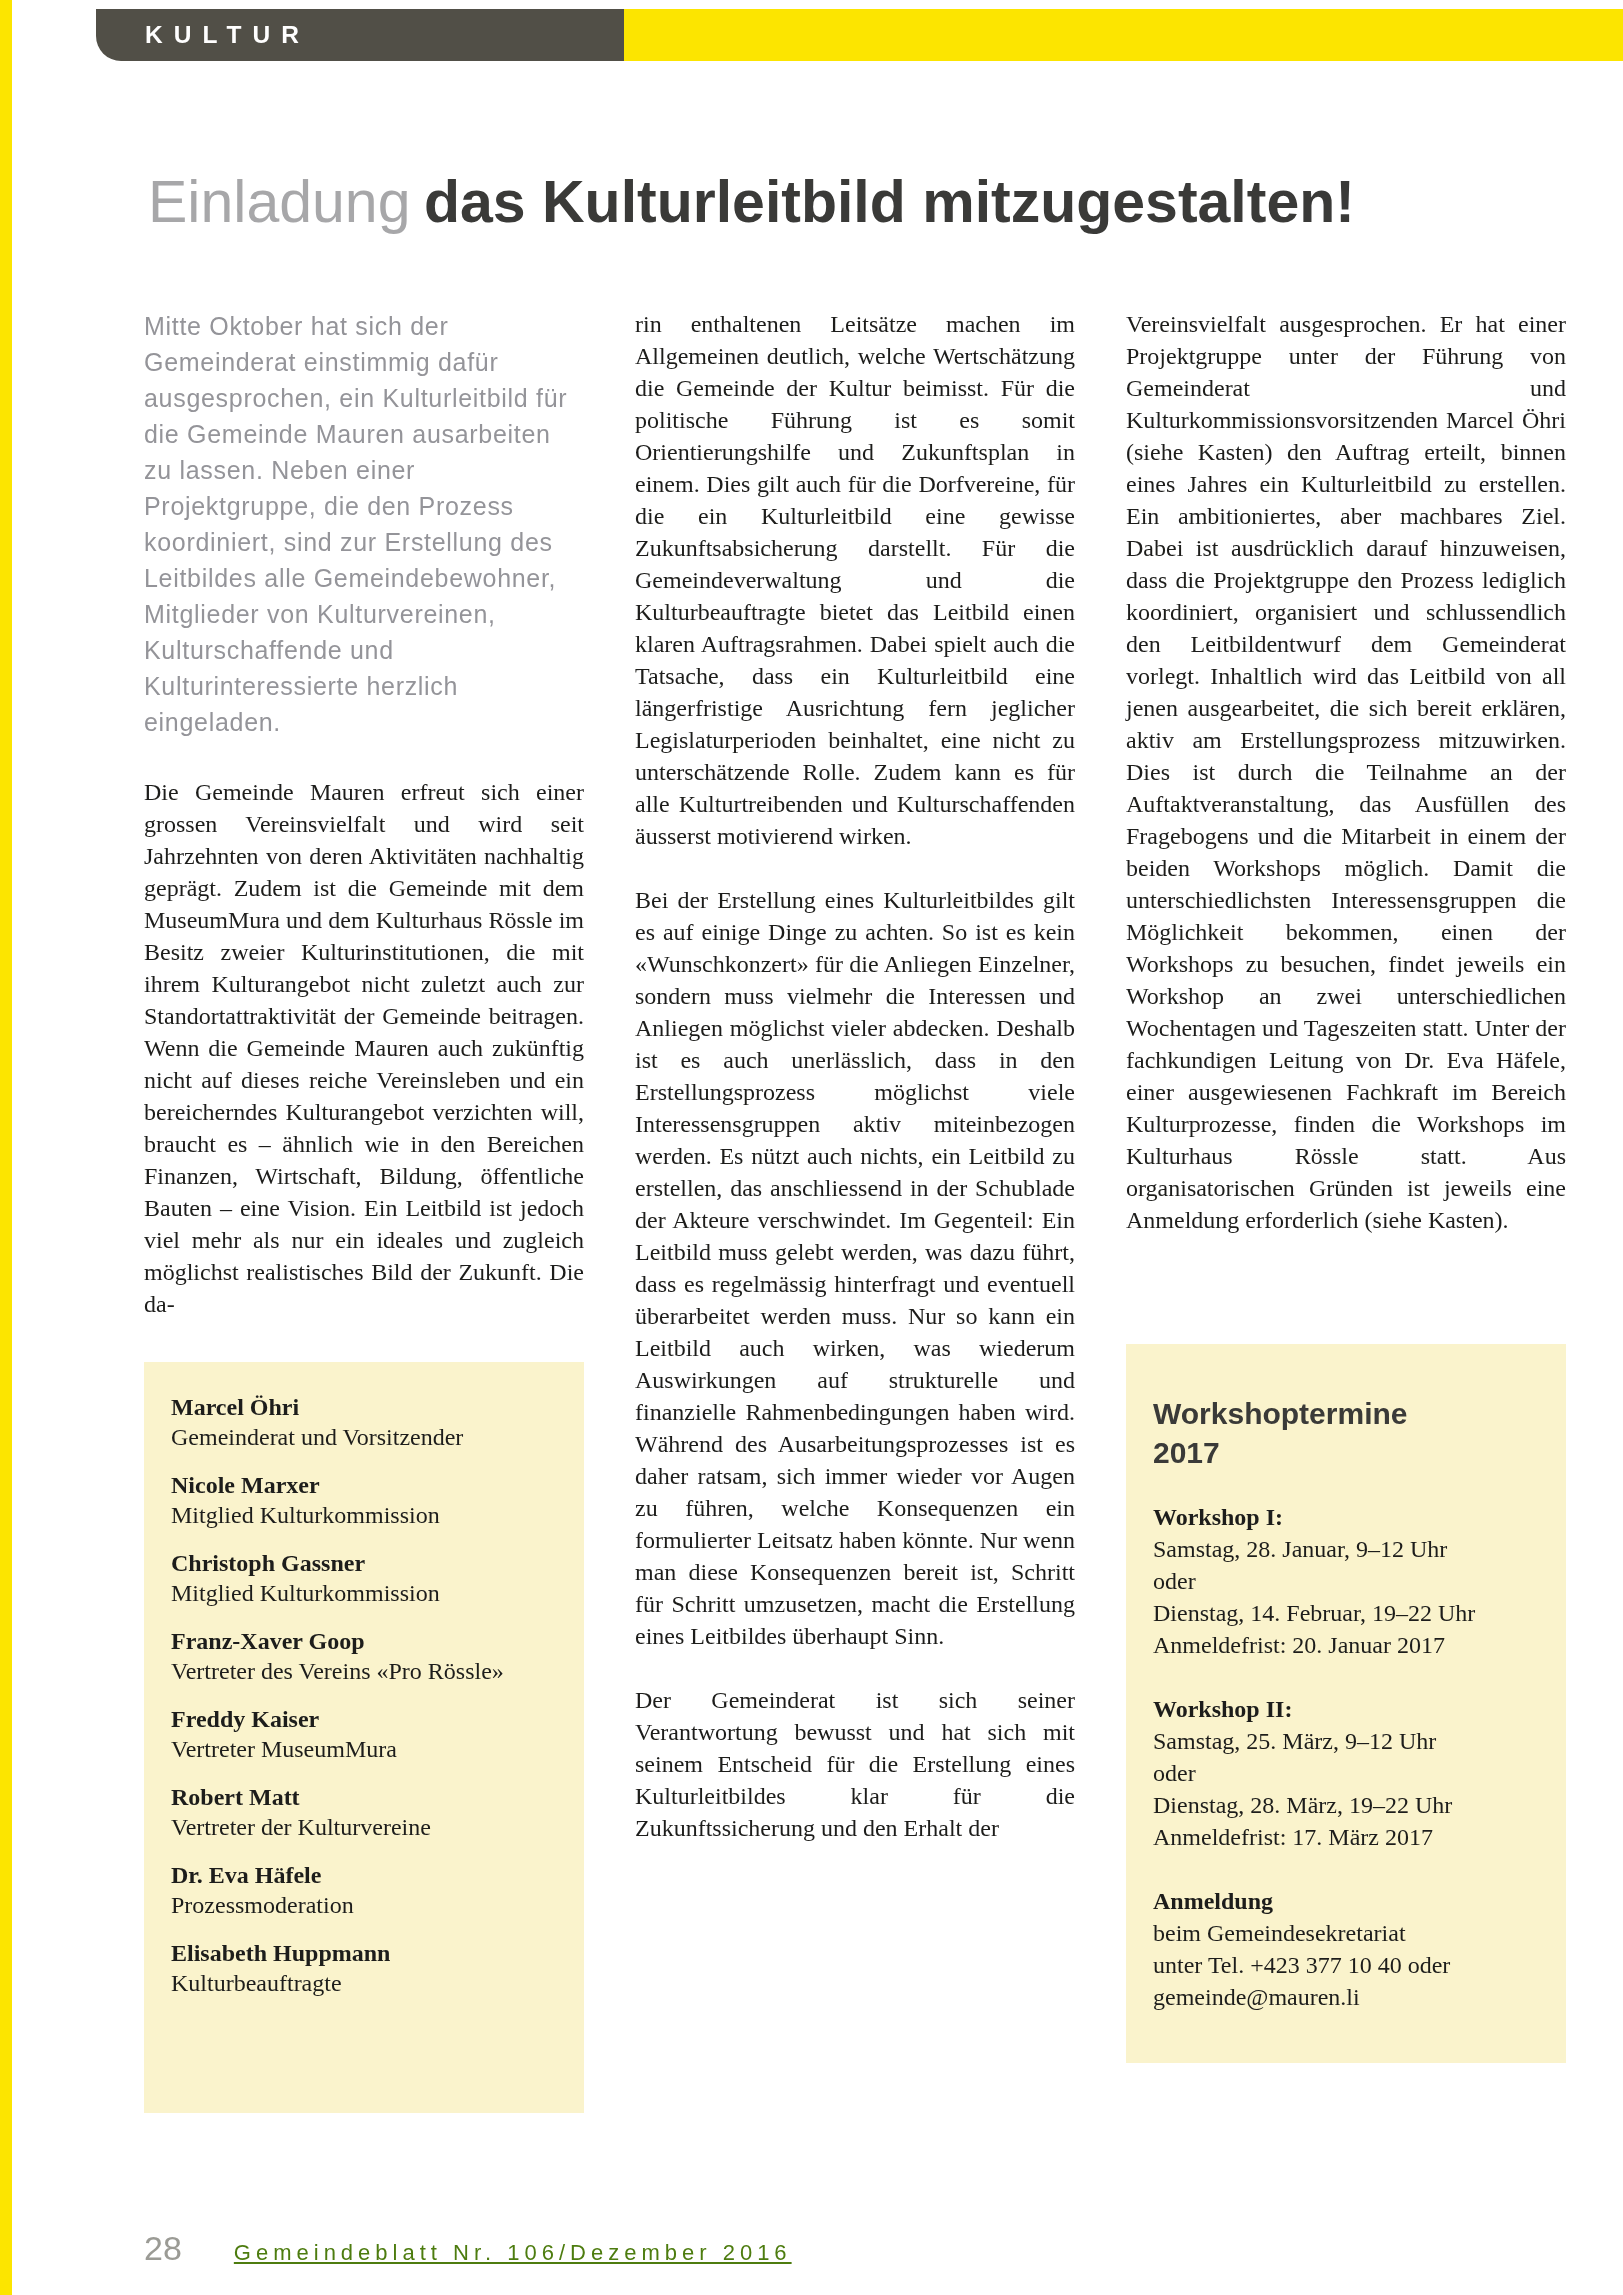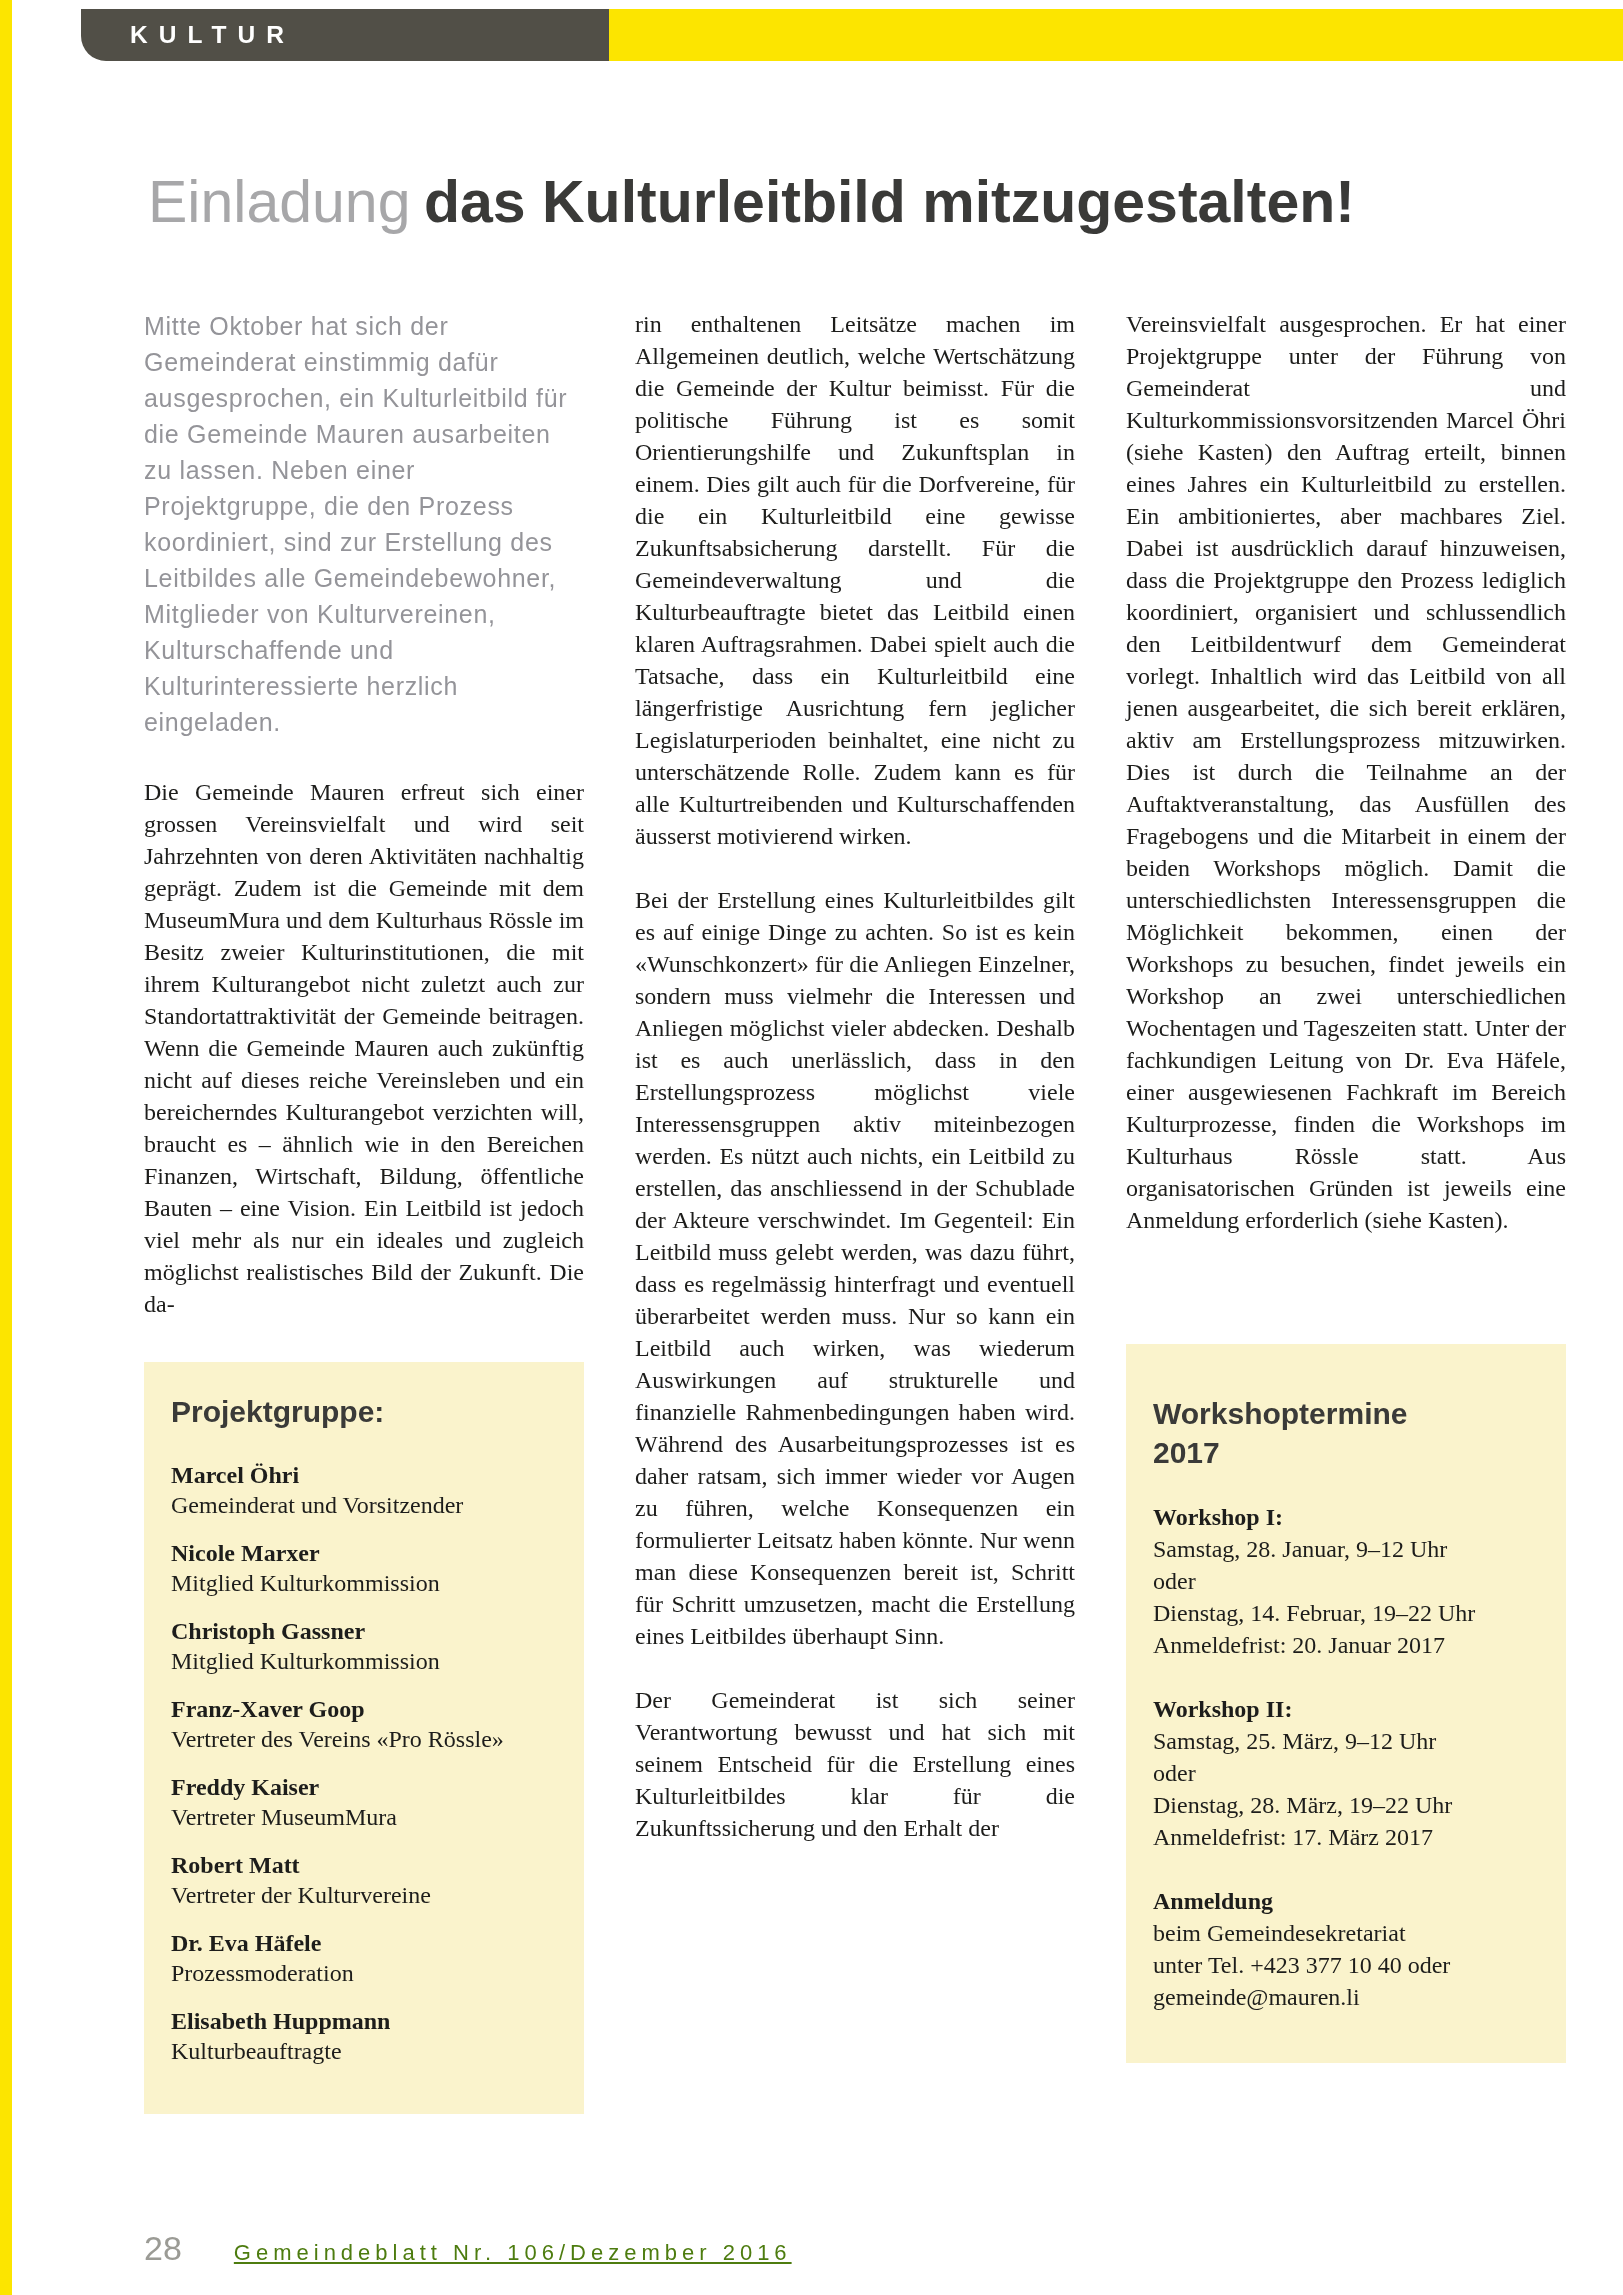--- a/index.html
+++ b/index.html
@@ -4,21 +4,21 @@
 <style>
   html,body{margin:0;padding:0;}
   body{
     width:1623px;height:2295px;
     background:#ffffff;
     position:relative;
     overflow:hidden;
     font-family:"Liberation Serif",serif;
   }
   .left-strip{position:absolute;left:0;top:0;width:12px;height:2295px;background:#fce500;}
-  .banner{position:absolute;left:81px;right:0;top:8.5px;height:52px;display:flex;}
+  .banner{position:absolute;left:96px;right:0;top:8.5px;height:52px;display:flex;}
   .banner-dark{
     width:528px;background:#514f47;
     border-radius:0 0 0 25px;
     display:flex;align-items:center;padding-left:49px;box-sizing:border-box;
   }
   .section-label{
     font-family:"Liberation Sans",sans-serif;
     font-weight:bold;font-size:24.5px;letter-spacing:11px;color:#ffffff;
   }
   .banner-yellow{flex:1;background:#fce500;}
@@ -77,21 +77,20 @@
 
 <h1 class="title"><span class="title-light">Einladung</span><span class="title-bold">das Kulturleitbild mitzugestalten!</span></h1>
 
 <main class="columns">
 
   <div class="col">
     <p class="intro">Mitte Oktober hat sich der Gemeinderat einstimmig dafür ausgesprochen, ein Kulturleitbild für die Gemeinde Mauren ausarbeiten zu lassen. Neben einer Projektgruppe, die den Prozess koordiniert, sind zur Erstellung des Leitbildes alle Gemeindebewohner, Mitglieder von Kulturvereinen, Kulturschaffende und Kulturinteressierte herzlich eingeladen.</p>
     <p class="body-para">Die Gemeinde Mauren erfreut sich einer grossen Vereinsvielfalt und wird seit Jahrzehnten von deren Aktivitäten nachhaltig geprägt. Zudem ist die Gemeinde mit dem MuseumMura und dem Kulturhaus Rössle im Besitz zweier Kulturinstitutionen, die mit ihrem Kulturangebot nicht zuletzt auch zur Standortattraktivität der Gemeinde beitragen. Wenn die Gemeinde Mauren auch zukünftig nicht auf dieses reiche Vereinsleben und ein bereicherndes Kulturangebot verzichten will, braucht es – ähnlich wie in den Bereichen Finanzen, Wirtschaft, Bildung, öffentliche Bauten – eine Vision. Ein Leitbild ist jedoch viel mehr als nur ein ideales und zugleich möglichst realistisches Bild der Zukunft. Die da-</p>
 
     <aside class="box pg-box">
-      <h2 class="box-heading">Projektgruppe:</h2>
 
       <div class="member">
         <div class="member-name">Marcel Öhri</div>
         <div class="member-role">Gemeinderat und Vorsitzender</div>
       </div>
       <div class="member">
         <div class="member-name">Nicole Marxer</div>
         <div class="member-role">Mitglied Kulturkommission</div>
       </div>
       <div class="member">

